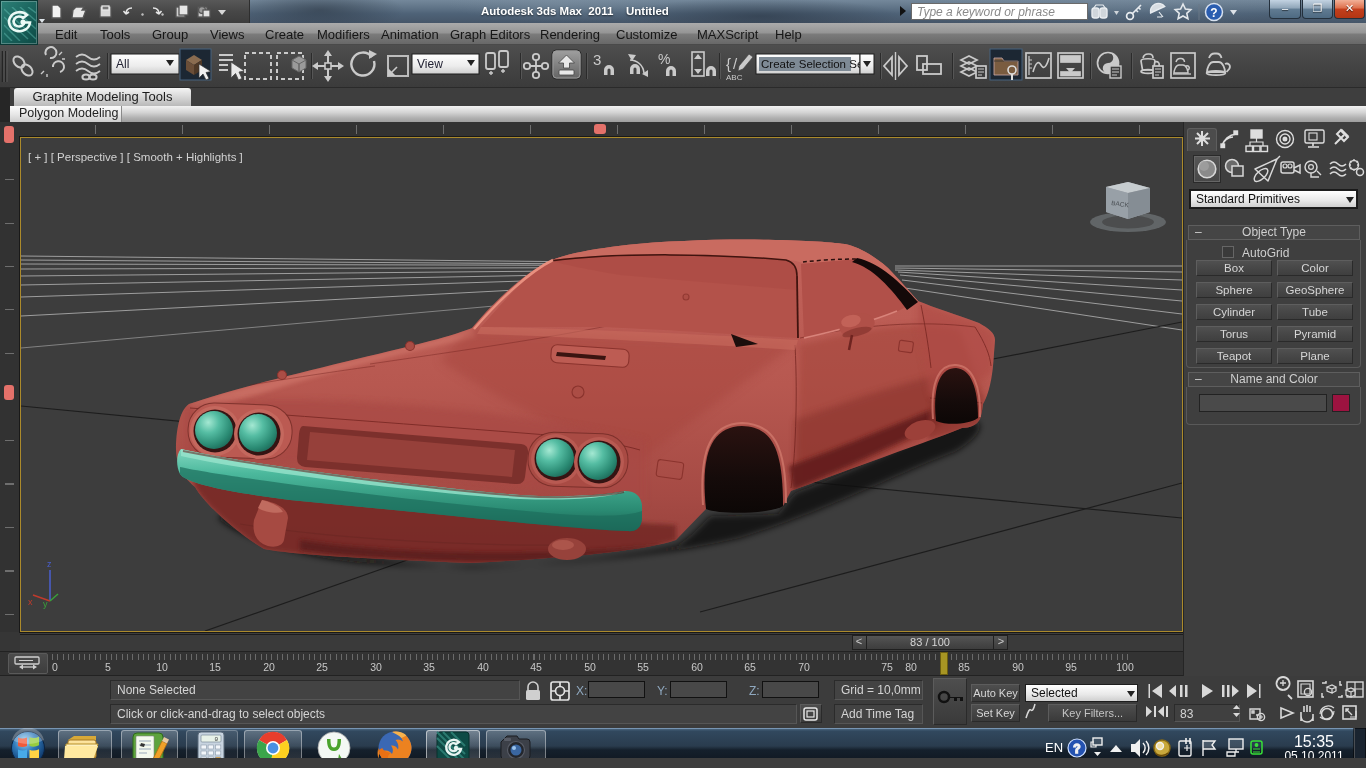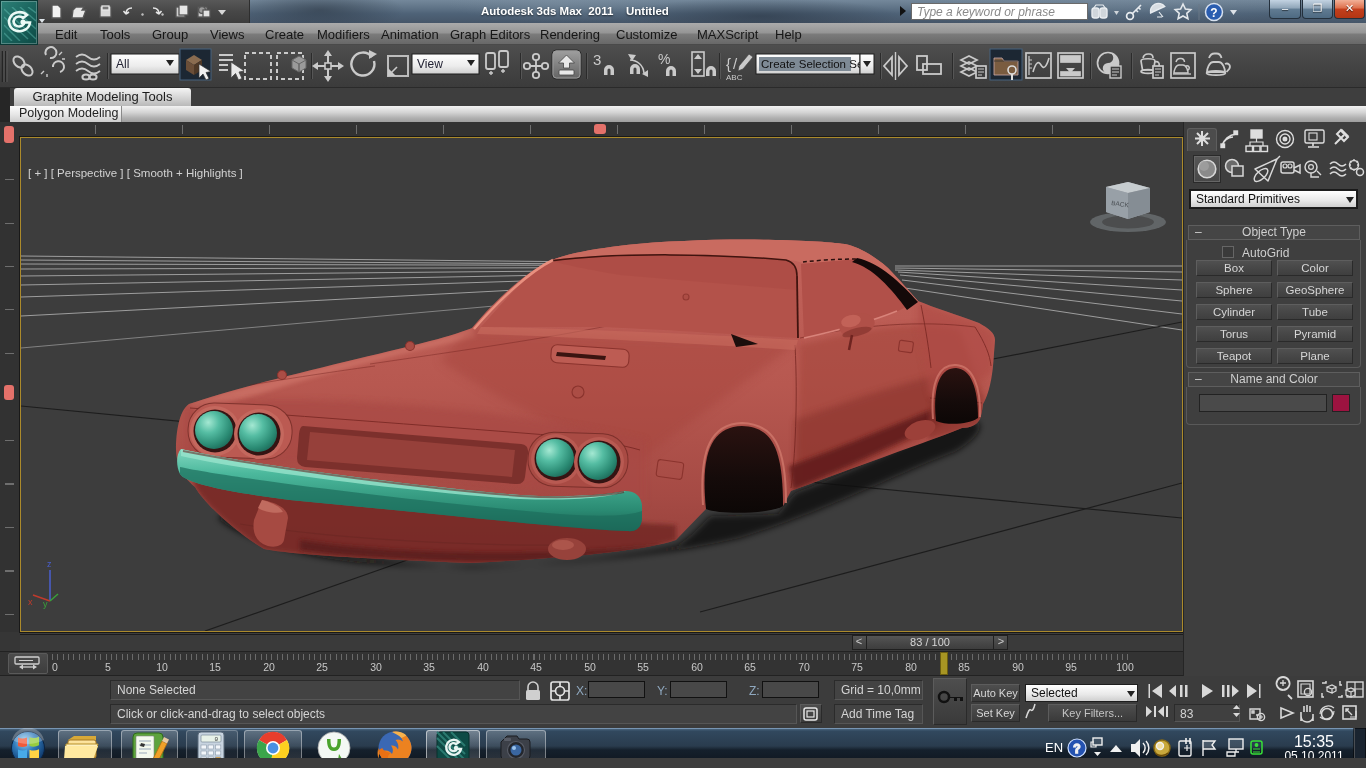--- a/index.html
+++ b/index.html
@@ -57,21 +57,21 @@
 color:#222;font-size:12.5px;padding:0 0 0 9px;}
 #ribbongrip{left:0;top:88px;width:10px;height:34px;background:#262626;}
 
 #topruler{left:20px;top:122px;width:1163px;height:15px;background:#323232;}
 #leftruler{left:0;top:122px;width:20px;height:510px;background:#323232;}
 #botleft{left:0;top:632px;width:20px;height:44px;background:#363636;}
 .redthumb{position:absolute;background:#e4716a;border-radius:3px;}
 
 #viewport{left:20px;top:137px;width:1163px;height:495px;background:#3d3d3d;
 border:1px solid #ab8a2b;box-shadow:0 0 0 1px #191919;}
-#vplabel{left:28px;top:167px;color:#d2d2d2;font-size:11.5px;}
+#vplabel{left:28px;top:151px;color:#d2d2d2;font-size:11.5px;}
 
 #timeslider{left:20px;top:634px;width:1163px;height:17px;background:#3a3a3a;border-top:1px solid #1c1c1c;}
 #tsbtn{left:852px;top:635px;width:156px;height:15px;background:linear-gradient(180deg,#555,#464646 60%,#3e3e3e);
 border:1px solid #202020;color:#d6d6d6;font-size:11px;text-align:center;line-height:13px;}
 #tsl{left:852px;top:635px;width:15px;height:15px;border-right:1px solid #202020;color:#ccc;font-size:11px;line-height:13px;text-align:center;}
 #tsr{left:993px;top:635px;width:15px;height:15px;border-left:1px solid #202020;color:#ccc;font-size:11px;line-height:13px;text-align:center;}
 
 #trackbar{left:0;top:651px;width:1183px;height:25px;background:#333333;border-top:1px solid #222;border-bottom:1px solid #222;}
 #tbicon{left:8px;top:653px;width:40px;height:21px;background:linear-gradient(180deg,#4c4c4c,#3d3d3d);border:1px solid #5a5a5a;border-radius:2px;}
 .tnum{position:absolute;top:9px;font-size:10.5px;color:#c8c8c8;transform:translateX(-50%);}
@@ -575,21 +575,21 @@
  <span class="tnum" style="left:322px">25</span>
  <span class="tnum" style="left:376px">30</span>
  <span class="tnum" style="left:429px">35</span>
  <span class="tnum" style="left:483px">40</span>
  <span class="tnum" style="left:536px">45</span>
  <span class="tnum" style="left:590px">50</span>
  <span class="tnum" style="left:643px">55</span>
  <span class="tnum" style="left:697px">60</span>
  <span class="tnum" style="left:750px">65</span>
  <span class="tnum" style="left:804px">70</span>
- <span class="tnum" style="left:857px">75</span>
+ <span class="tnum" style="left:887px">75</span>
  <span class="tnum" style="left:911px">80</span>
  <span class="tnum" style="left:964px">85</span>
  <span class="tnum" style="left:1018px">90</span>
  <span class="tnum" style="left:1071px">95</span>
  <span class="tnum" style="left:1125px">100</span>
 </div>
 <div class="abs" id="tbicon">
 <svg width="38" height="19" viewBox="0 0 38 19">
  <rect x="6" y="3" width="24" height="7" rx="1" fill="none" stroke="#cfcfcf" stroke-width="1.3"></rect>
  <path d="M10 6.5h14" stroke="#cfcfcf" stroke-width="1"></path>

